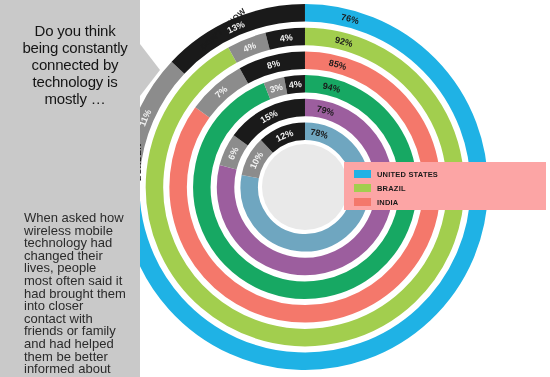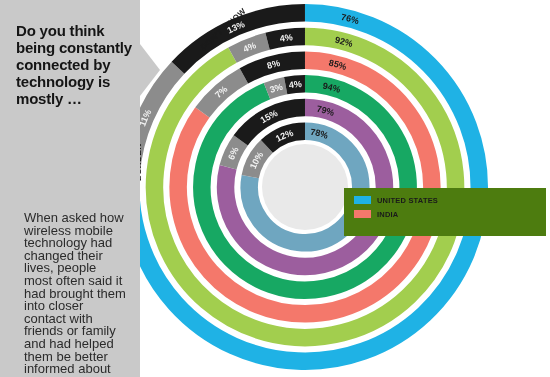--- a/index.html
+++ b/index.html
@@ -6,36 +6,36 @@
   body{width:550px;height:377px;background:#ffffff;font-family:"Liberation Sans",sans-serif;overflow:hidden;position:relative;}
 
   #stage{position:absolute;left:0;top:0;width:550px;height:377px;background:#fff;}
 
   
   #side-panel{position:absolute;left:0;top:0;width:140px;height:377px;background:#c9c9c9;}
   #side-pointer{position:absolute;left:140px;top:44px;width:0;height:0;
      border-top:26px solid transparent;border-bottom:26px solid transparent;
      border-left:20px solid #c9c9c9;}
   #headline{position:absolute;left:16px;top:22px;width:118px;
-     font-family:"Liberation Sans",sans-serif;font-weight:bold;font-size:15px;line-height:17px;
-     color:#151515;letter-spacing:-0.2px;}
+     font-family:"Liberation Sans",sans-serif;font-weight:normal;font-size:15px;line-height:17px;
+     color:#151515;letter-spacing:-0.2px;text-align:center;}
   #bodycopy{position:absolute;left:24px;top:212px;width:104px;
      font-family:Liberation Sans, sans-serif;font-size:13px;line-height:12.6px;color:#2b2b2b;}
 
   
   #donut-wrap{position:absolute;left:140px;top:0;width:410px;height:377px;}
   svg{display:block;}
   .pct-label{font-family:"Liberation Sans",sans-serif;font-weight:bold;font-size:9px;}
   .pct-dark{fill:#1a1a1a;}
   .pct-light{fill:#f2f2f2;}
   .cat-label{font-family:"Liberation Sans",sans-serif;font-weight:bold;font-size:8px;
      fill:#1a1a1a;letter-spacing:0.6px;}
 
   
-  #legend{position:absolute;left:344px;top:188px;width:202px;height:48px;background:#4d7c0f;
+  #legend{position:absolute;left:344px;top:162px;width:202px;height:48px;background:#fca5a5;
      padding:0;}
   .legend-col{position:absolute;top:6px;}
   .legend-col.c1{left:10px;}
   .legend-col.c2{left:104px;}
   .legend-row{display:flex;align-items:center;height:12.5px;margin-bottom:1.5px;}
   .swatch{width:17px;height:8px;margin-right:6px;flex:0 0 auto;}
   .legend-text{font-family:"Liberation Sans",sans-serif;font-weight:bold;font-size:7.5px;
      color:#1a1a1a;letter-spacing:0.2px;white-space:nowrap;}
 </style>
 </head>
@@ -114,19 +114,23 @@
       </svg>
   </div>
 
   <div id="legend">
     <div class="legend-col c1">
       <div class="legend-row">
         <span class="swatch" style="background: rgb(31, 178, 229);"></span>
         <span class="legend-text">UNITED STATES</span>
       </div>
       <div class="legend-row">
+        <span class="swatch" style="background: rgb(162, 206, 78);"></span>
+        <span class="legend-text">BRAZIL</span>
+      </div>
+      <div class="legend-row">
         <span class="swatch" style="background: rgb(244, 120, 107);"></span>
         <span class="legend-text">INDIA</span>
       </div>
     </div>
   </div>
 
 </div>
 
 </body></html>

